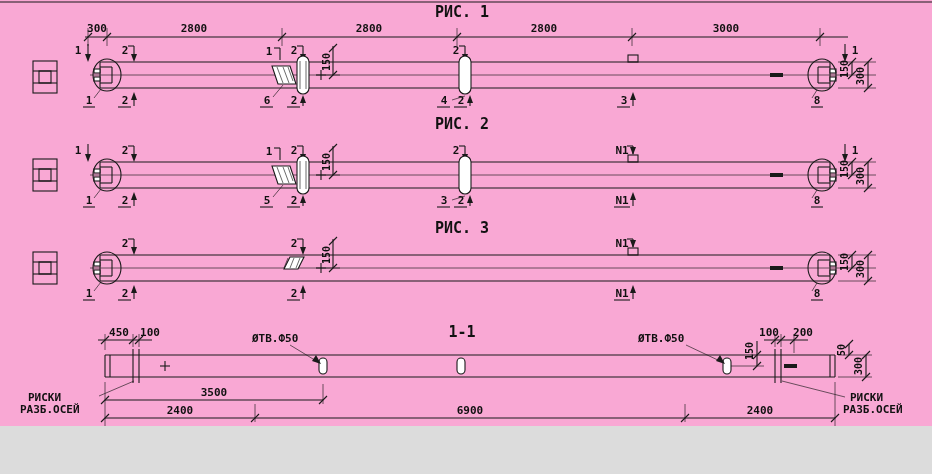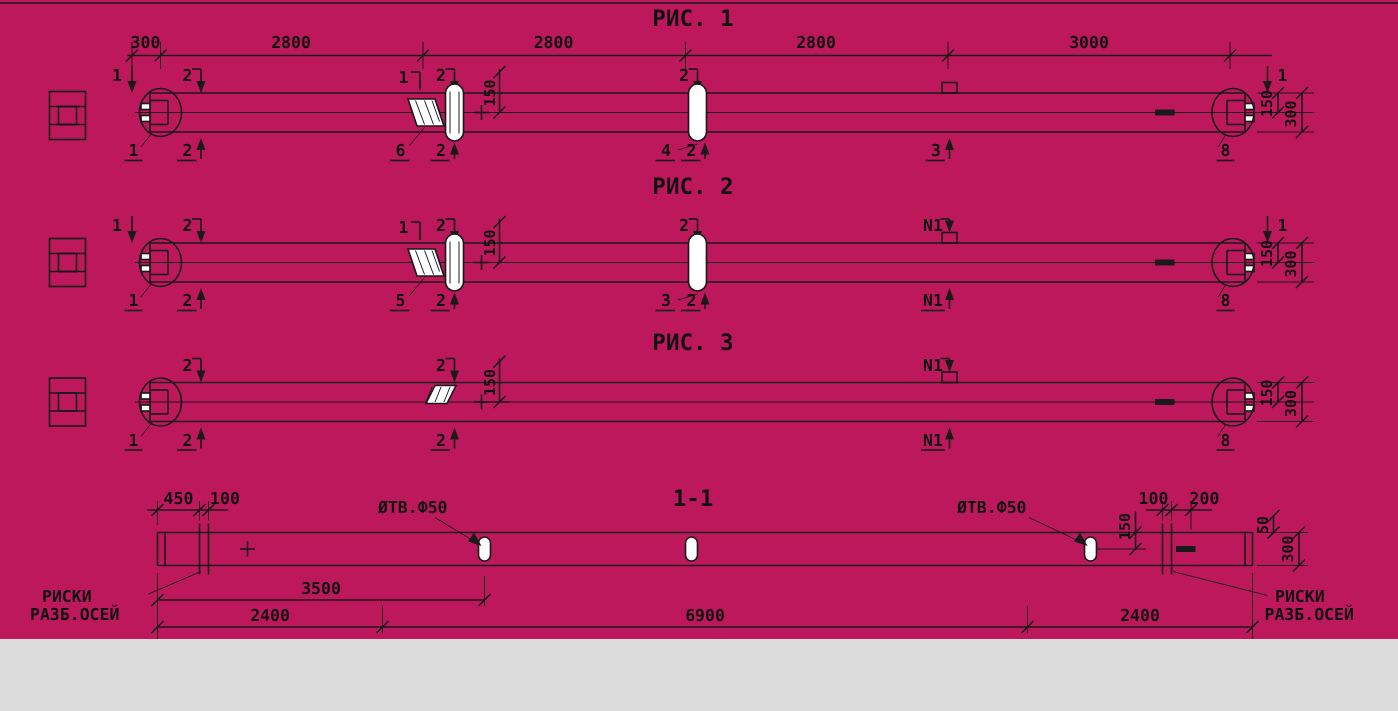--- a/index.html
+++ b/index.html
@@ -1,16 +1,16 @@
 <!DOCTYPE html>
 <html><head>
 <meta charset="utf-8">
 <style>
   html,body{margin:0;padding:0;background:#dcdcdc;}
-  .sheet{width:932px;height:426px;background:#be185d;position:relative;overflow:hidden;}
+  .sheet{width:932px;height:426px;background:#f9a8d4;position:relative;overflow:hidden;}
   svg{display:block;}
   .ln{stroke:#1a1a1a;stroke-width:1.1;fill:none;}
   .thin{stroke:#1a1a1a;stroke-width:0.65;fill:none;}
   .blk{fill:#1a1a1a;stroke:none;}
   .wht{fill:#ffffff;}
   text{font-family:"DejaVu Sans Mono","Liberation Mono",monospace;font-weight:bold;fill:#111111;}
   .t{font-size:11px;text-anchor:middle;}
   .ts{font-size:11px;text-anchor:start;}
   .tt{font-size:15px;text-anchor:middle;}
   .tr{font-size:10px;text-anchor:middle;}

